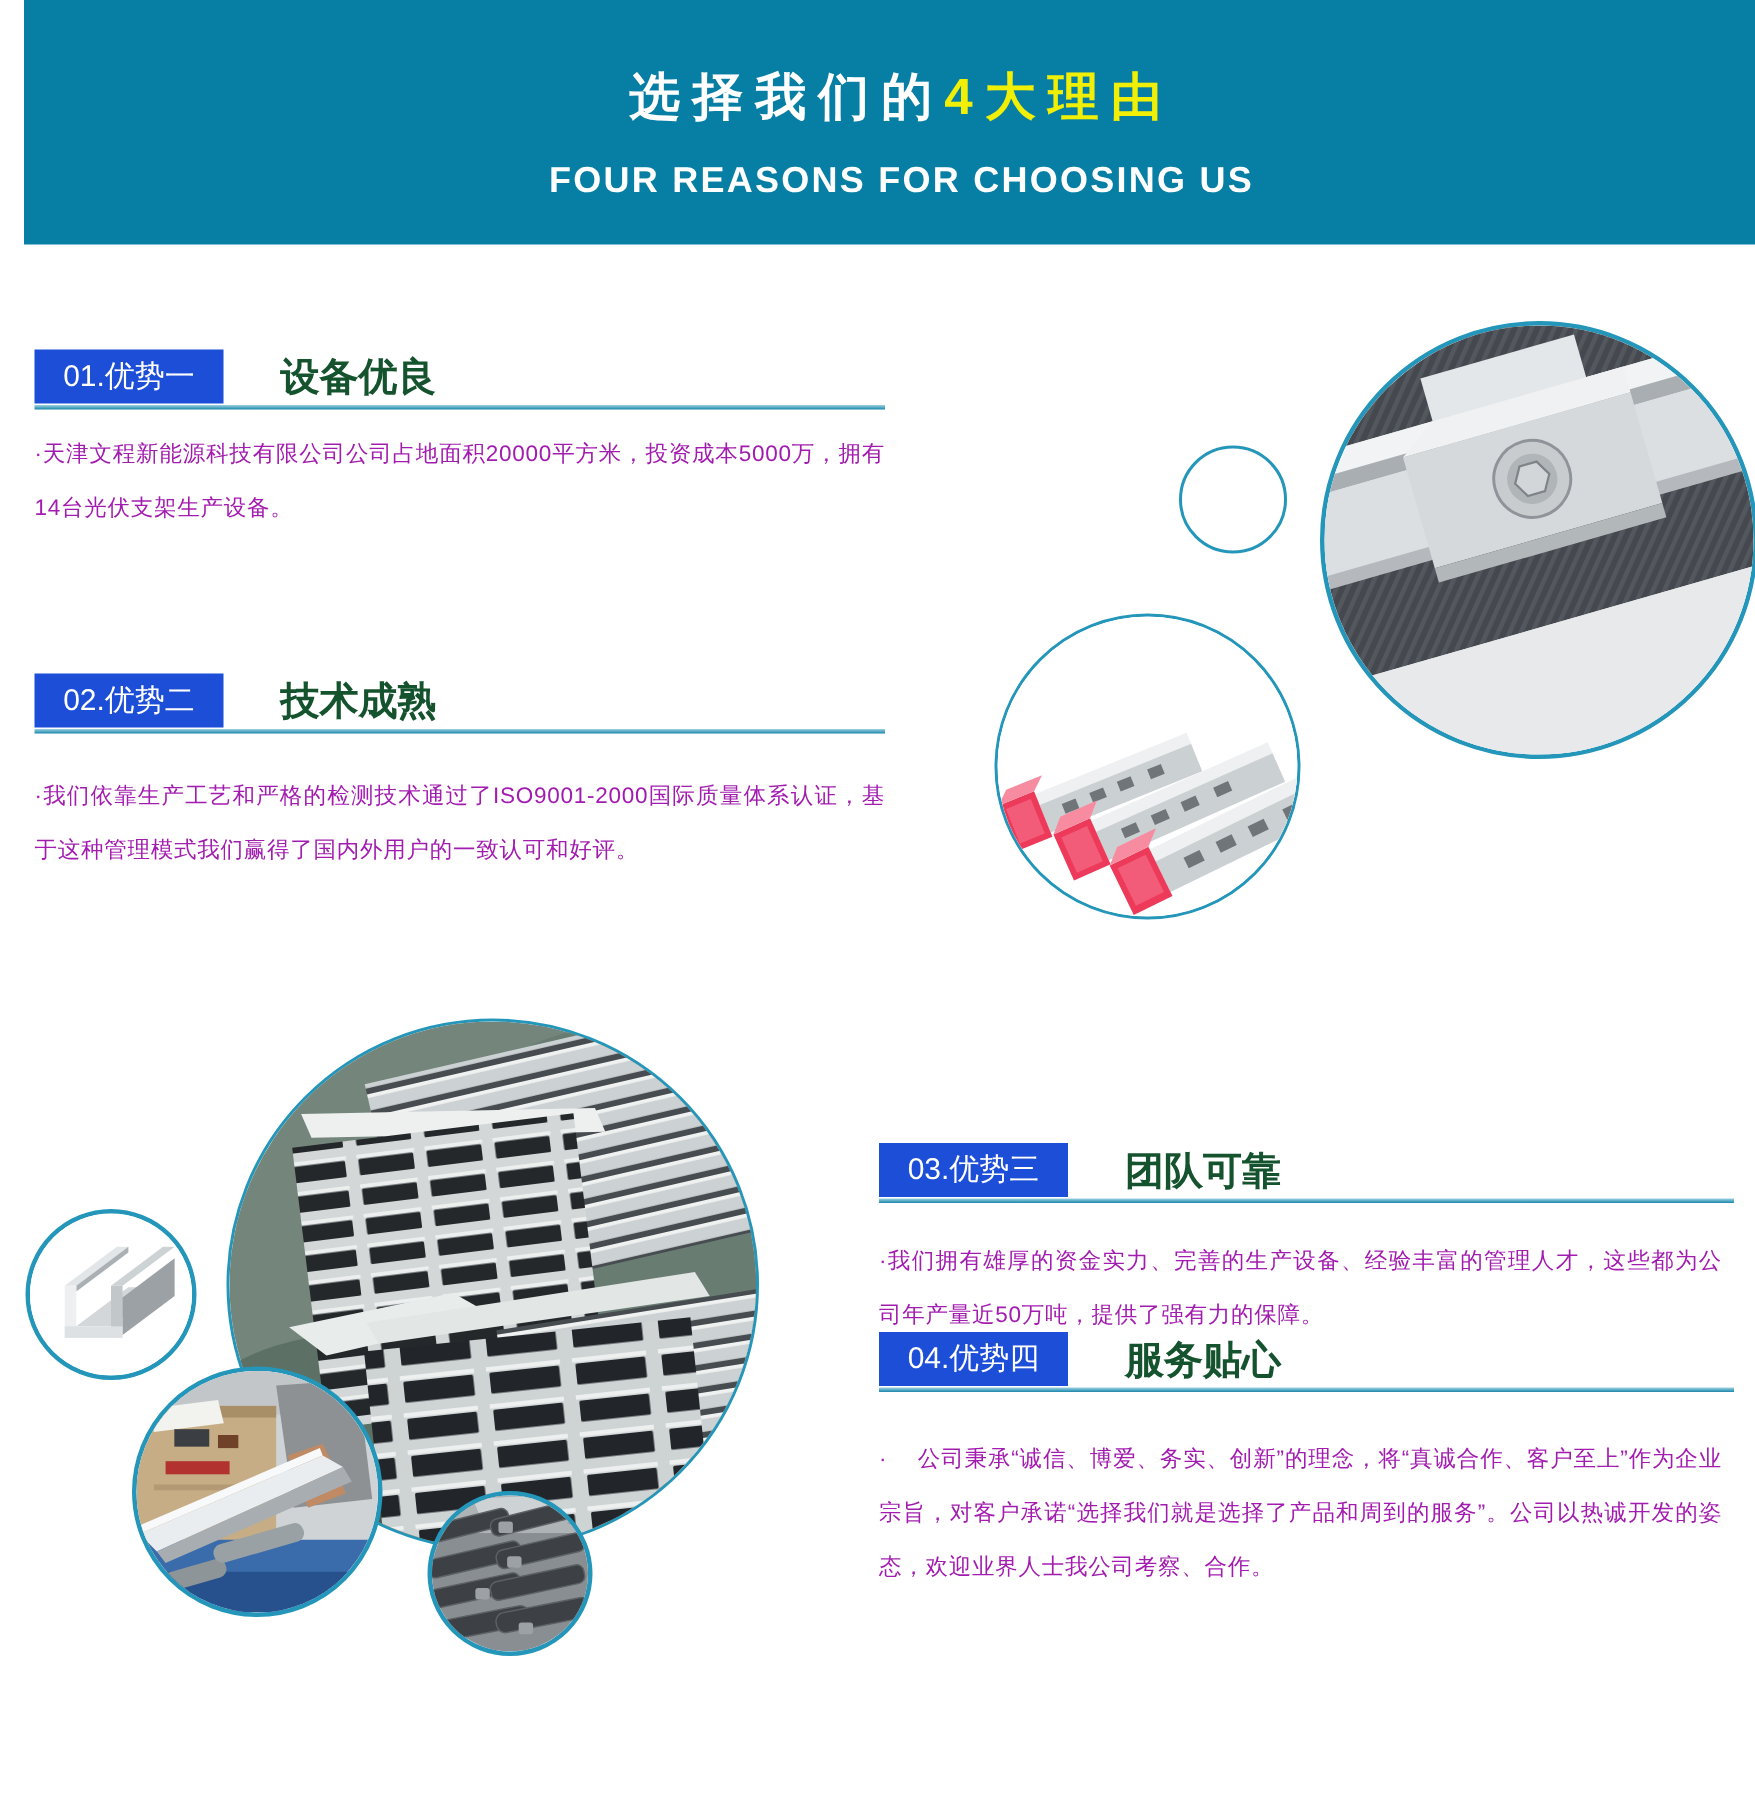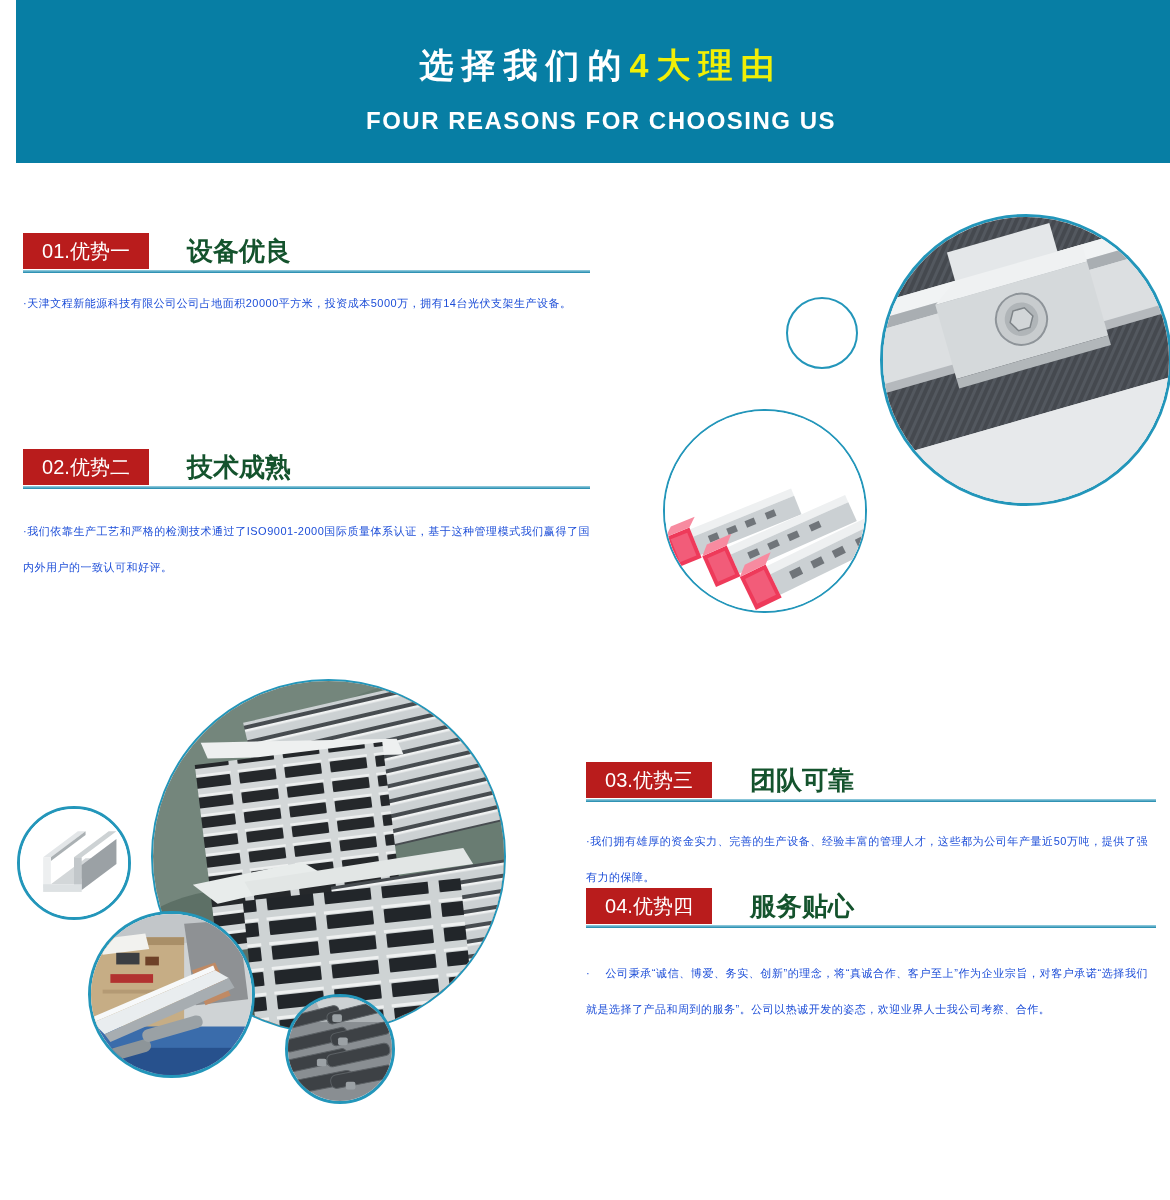--- a/index.html
+++ b/index.html
@@ -9,27 +9,27 @@
   
   .banner{position:absolute;left:16px;top:0;width:1170px;height:163px;background:#077ea4;
           text-align:center;color:#ffffff;}
   .banner-title{margin:0;padding-top:47px;font-size:34px;font-weight:bold;letter-spacing:8px;line-height:1.1;}
   .banner-title .yellow{color:#f1ef06;}
   .banner-sub{margin-top:23px;font-size:24px;font-weight:bold;letter-spacing:1.5px;}
 
   
   .section{position:absolute;}
   .sec-head{position:relative;height:36px;}
-  .badge{position:absolute;left:0;top:0;width:126px;height:36px;background:#b91c1c;color:#ffffff;
+  .badge{position:absolute;left:0;top:0;width:126px;height:36px;background:#1d4ed8;color:#ffffff;
          font-size:20px;line-height:36px;text-align:center;}
   .sec-title{position:absolute;left:146px;top:0;height:36px;line-height:36px;padding-left:18px;
              font-size:26px;font-weight:bold;color:#14532d;white-space:nowrap;}
   .sec-line{position:absolute;left:0;top:37px;height:3px;width:100%;
             background:linear-gradient(#9ed2e2,#1a86ab);}
-  .sec-body{position:absolute;left:0;font-size:11px;line-height:36px;color:#1d4ed8;
+  .sec-body{position:absolute;left:0;font-size:15px;line-height:36px;color:#a21caf;
             text-align:justify;letter-spacing:0.5px;}
 
   
   .circle{position:absolute;border-radius:50%;overflow:hidden;box-sizing:border-box;
           border:3px solid #2396ba;background:#ffffff;}
   .circle svg{display:block;width:100%;height:100%;}
   .circle.thin{border-width:2px;}
 </style>
 </head>
 <body>

